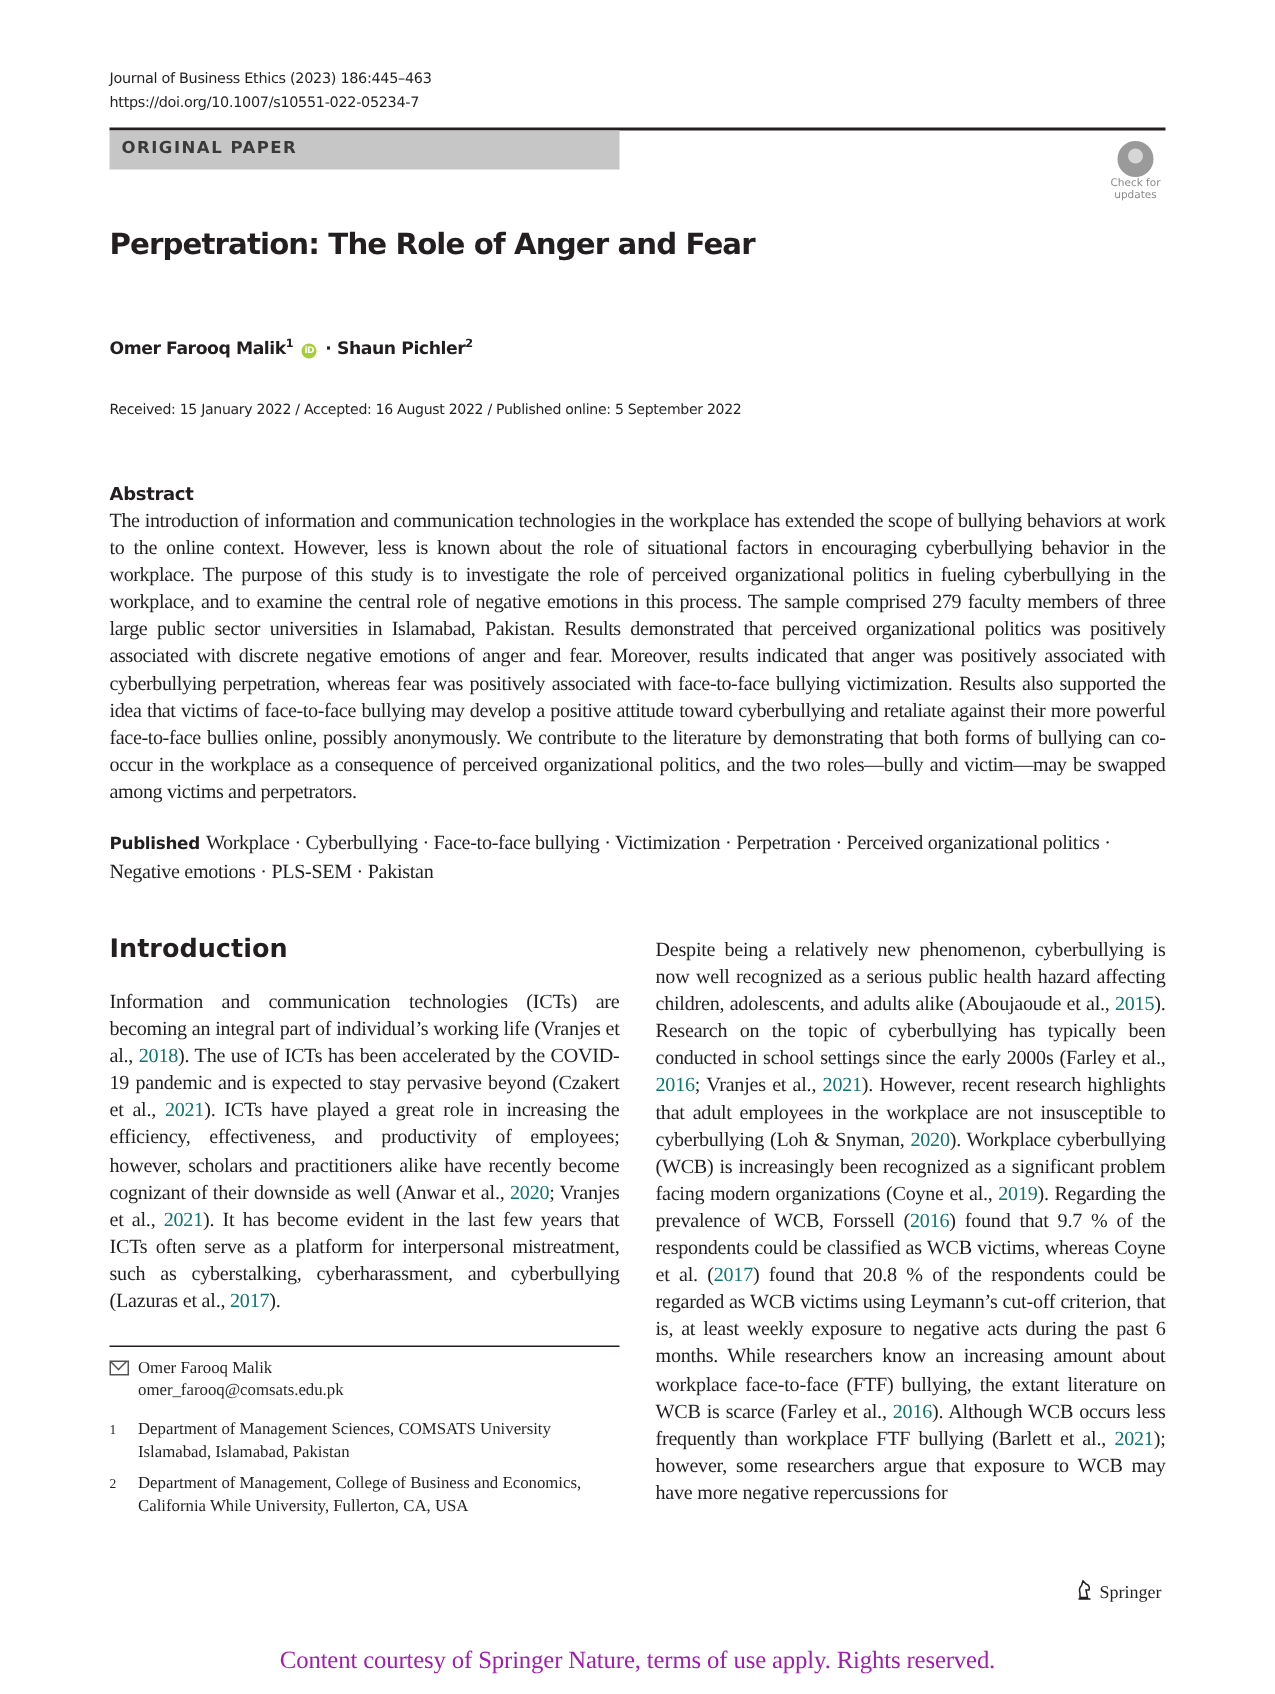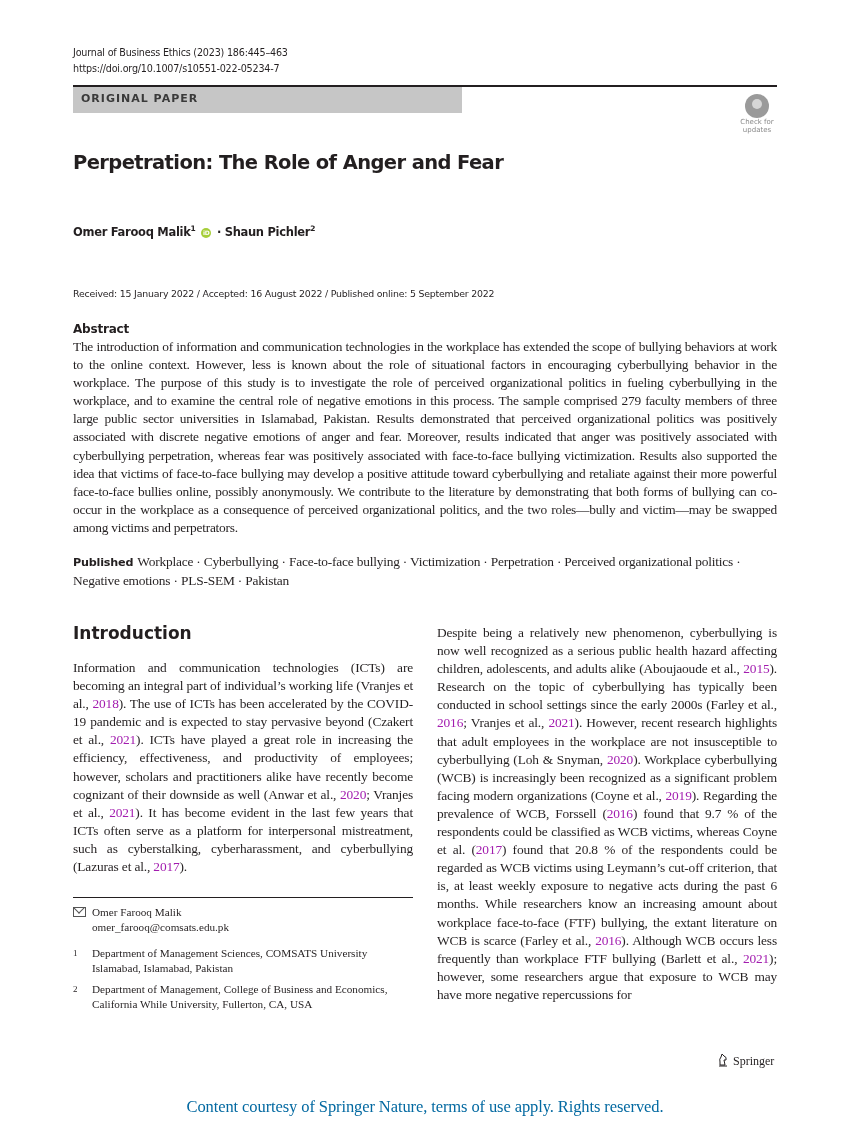--- a/index.html
+++ b/index.html
@@ -2,57 +2,57 @@
 <html><head>
   <meta charset="utf-8">
   <style>
     html, body { margin: 0; padding: 0; background: #ffffff; }
     body { width: 850px; height: 1129px; position: relative; overflow: hidden; color: #231f20; }
     .sans { font-family: "DejaVu Sans", "Liberation Sans", sans-serif; }
     .serif { font-family: "Liberation Serif", "DejaVu Serif", serif; }
 
     .journal-meta { position: absolute; left: 73px; top: 45px; font-size: 9.6px; line-height: 16px; letter-spacing: -0.2px; }
     .top-rule { position: absolute; left: 73px; top: 85px; width: 704px; height: 1.5px; background: #231f20; }
-    .orig-band { position: absolute; left: 73px; top: 87px; width: 389px; height: 26px; background: #c6c6c6; }
+    .orig-band { position: absolute; left: 73px; top: 87px; width: 340px; height: 26px; background: #c6c6c6; }
     .orig-label { position: absolute; left: 8px; top: 5px; font-size: 11px; font-weight: bold; letter-spacing: 1px; color: #3a3a3a; }
 
     .check-badge { position: absolute; left: 737px; top: 94px; width: 40px; height: 40px; text-align: center; }
     .check-circle { width: 24px; height: 24px; border-radius: 50%; background: #9a9a9a; margin: 0 auto; position: relative; }
     .check-circle::after { content: ""; position: absolute; left: 7px; top: 5px; width: 10px; height: 10px; border-radius: 50%; background: #d6d6d6; }
     .check-text { font-size: 7px; line-height: 7px; color: #8a8a8a; margin-top: 1px; }
 
     .title { position: absolute; left: 73px; top: 150px; width: 700px; font-size: 19.5px; font-weight: bold; line-height: 26px; letter-spacing: -0.6px; }
     .authors { position: absolute; left: 73px; top: 224px; font-size: 11.5px; font-weight: bold; letter-spacing: -0.3px; white-space: nowrap; }
     .authors sup { font-size: 7.5px; }
     .orcid { display: inline-block; width: 10px; height: 10px; border-radius: 50%; background: #a6ce39; color: #fff; font-size: 6px; line-height: 10px; text-align: center; vertical-align: 1px; margin: 0 2px; font-weight: bold; }
 
-    .dates { position: absolute; left: 73px; top: 266px; font-size: 9.4px; line-height: 15.5px; letter-spacing: -0.2px; margin-top: 20px; }
+    .dates { position: absolute; left: 73px; top: 266px; font-size: 9.4px; line-height: 15.5px; letter-spacing: -0.2px; }
 
     .abstract-head { position: absolute; left: 73px; top: 322px; font-size: 12px; font-weight: bold; letter-spacing: -0.2px; }
     .abstract-body { position: absolute; left: 73px; top: 338px; width: 704px; font-size: 13.4px; line-height: 18.1px; text-align: justify; letter-spacing: -0.25px; }
 
     .keywords { position: absolute; left: 73px; top: 553px; width: 704px; font-size: 13.4px; line-height: 18.1px; letter-spacing: -0.2px; }
     .kw-label { font-family: "DejaVu Sans", sans-serif; font-weight: bold; font-size: 11.2px; margin-right: 4px; }
 
     .intro-head { position: absolute; left: 73px; top: 623px; font-size: 17px; font-weight: bold; }
     .col-left { position: absolute; left: 73px; top: 659px; width: 340px; font-size: 13.4px; line-height: 18.1px; text-align: justify; letter-spacing: -0.15px; }
     .col-right { position: absolute; left: 437px; top: 624px; width: 340px; font-size: 13.4px; line-height: 18.1px; text-align: justify; letter-spacing: -0.15px; }
-    .cite { color: #a21caf; }
+    .cite { color: #0f766e; }
 
     .foot-rule { position: absolute; left: 73px; top: 897px; width: 340px; height: 1px; background: #231f20; }
     .fn { position: absolute; left: 73px; width: 340px; font-size: 11.2px; line-height: 14.5px; }
     .fn .mark { position: absolute; left: 0; top: 0; width: 16px; font-size: 9px; }
     .fn .body { margin-left: 19px; }
     .envelope { display: inline-block; width: 11px; height: 8px; border: 1px solid #555; position: relative; top: 2px; }
     .envelope::before { content: ""; position: absolute; left: 1px; top: -4px; width: 7px; height: 7px; border-right: 1px solid #555; border-bottom: 1px solid #555; transform: rotate(45deg); }
 
     .springer { position: absolute; left: 716px; top: 1051px; font-size: 12px; white-space: nowrap; }
     .horse-icon { display: inline-block; width: 14px; height: 14px; position: relative; top: 2px; margin-right: 3px; }
 
-    .courtesy { position: absolute; left: 0; width: 850px; top: 1097px; text-align: center; font-size: 16.5px; color: #0369a1; letter-spacing: -0.1px; }
+    .courtesy { position: absolute; left: 0; width: 850px; top: 1097px; text-align: center; font-size: 16.5px; color: #a21caf; letter-spacing: -0.1px; }
   </style>
 </head>
 <body>
 
 <div class="journal-meta sans">
   <div>Journal of Business Ethics (2023) 186:445–463</div>
   <div>https://doi.org/10.1007/s10551-022-05234-7</div>
 </div>
 <div class="top-rule"></div>
 <div class="orig-band">

